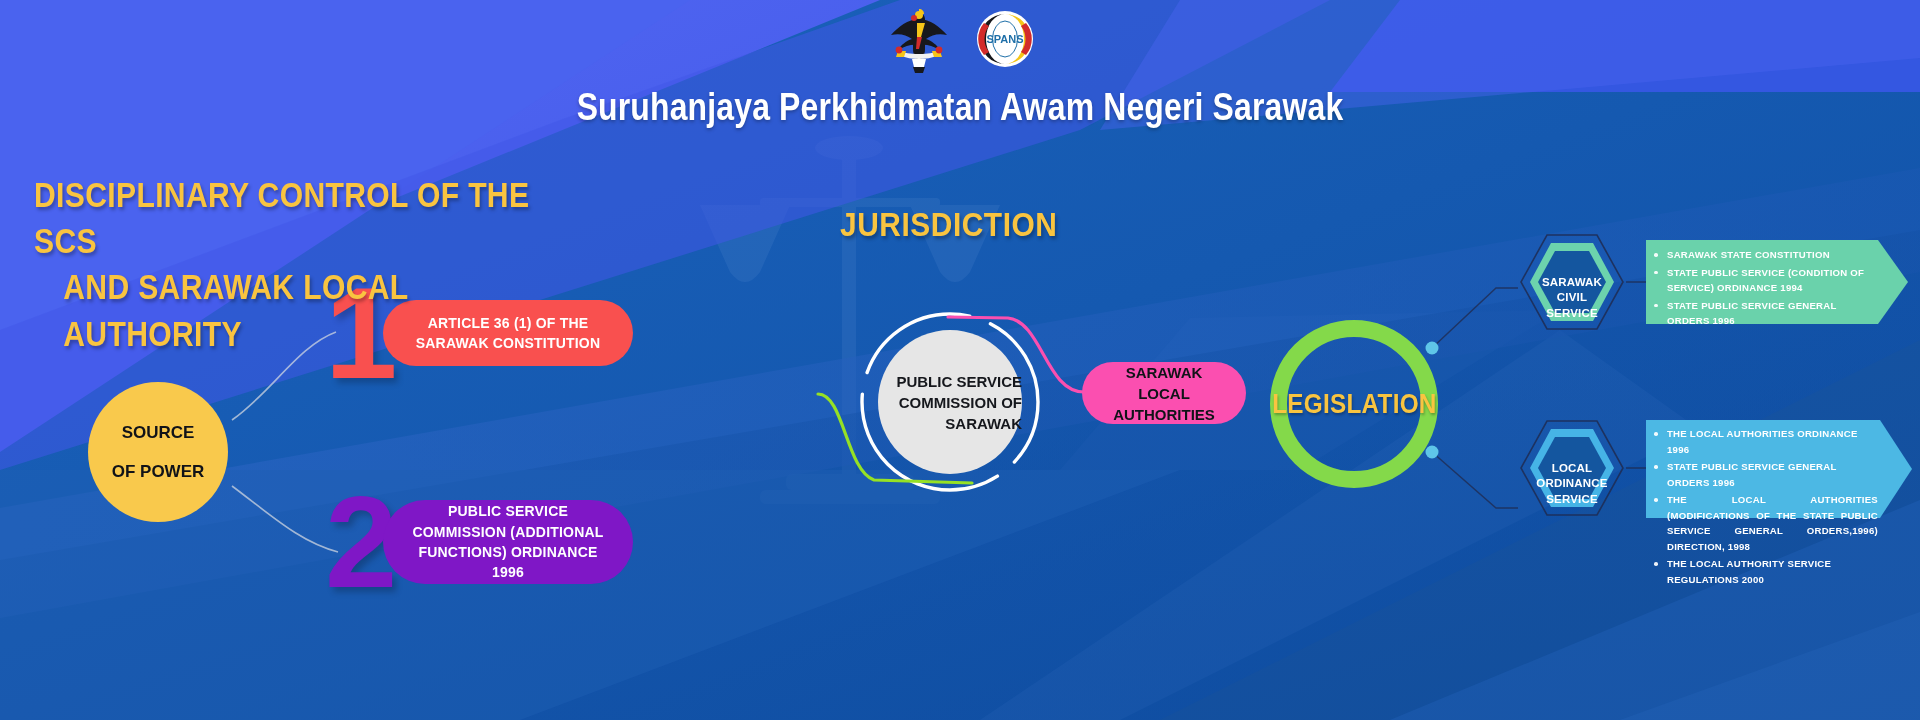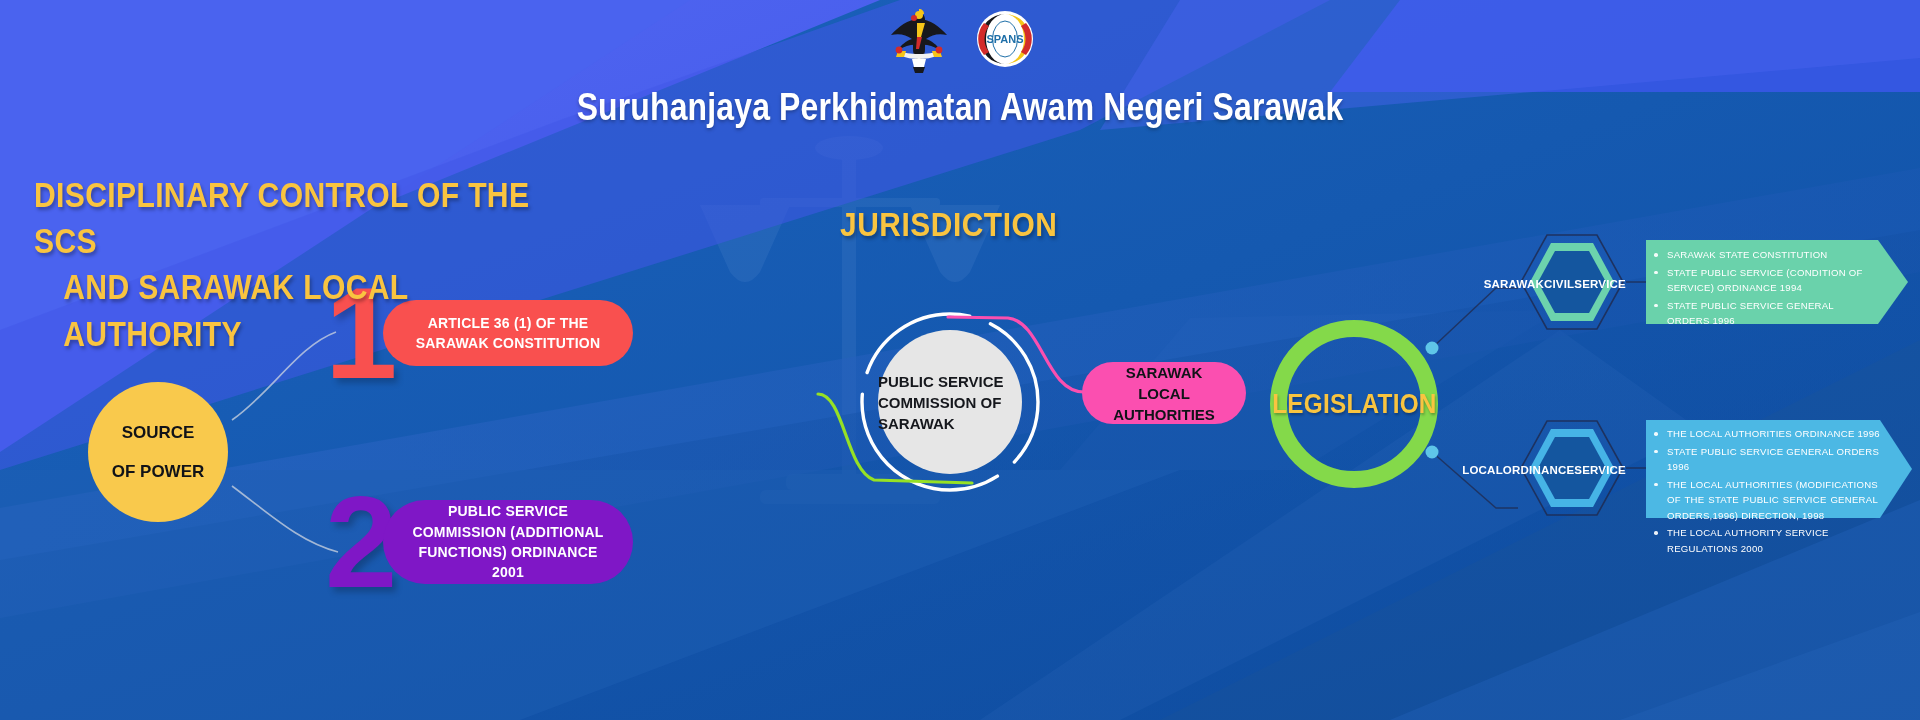--- a/index.html
+++ b/index.html
@@ -131,21 +131,21 @@
 
   
   .center-circle{
     position:absolute;
     left:878px;top:330px;
     width:144px;height:144px;
     border-radius:50%;
     background:#e6e6e6;
     display:flex;flex-direction:column;
     align-items:center;justify-content:center;
-    text-align:left;
+    text-align:right;
     color:#15171c;
     font-size:15px;
     line-height:1.4;
     font-weight:bold;
     z-index:14;
   }
   .side-pill{
     position:absolute;
     border-radius:40px;
     display:flex;align-items:center;justify-content:center;
@@ -184,23 +184,23 @@
 
   
   .hex{
     position:absolute;
     width:108px;height:100px;
     z-index:13;
   }
   .hex svg{position:absolute;left:0;top:0;}
   .hex .hex-text{
     position:absolute;
-    left:0;top:3px;width:108px;height:100px;
-    display:flex;flex-direction:row;
-    align-items:center;justify-content:flex-end;
+    left:0;top:16px;width:108px;height:100px;
+    display:flex;flex-direction:column;
+    align-items:center;justify-content:center;
     color:#fff;
     font-size:11.5px;
     font-weight:bold;
     line-height:1.35;
     text-align:center;
     letter-spacing:.2px;
   }
   #hex-scs{left:1518px;top:232px;}
   #hex-las{left:1518px;top:418px;}
 
@@ -214,21 +214,21 @@
   .arrow-box .abg{position:absolute;left:0;top:0;}
   .arrow-box ul{
     position:relative;
     margin:0;padding:0;
     list-style:none;
     z-index:2;
   }
   .arrow-box li{
     position:relative;
     font-size:9.6px;
-    font-weight:normal;
+    font-weight:bold;
     letter-spacing:.25px;
     line-height:1.62;
     padding-left:15px;
     margin-bottom:2px;
   }
   .arrow-box li:before{
     content:"";
     position:absolute;
     left:2px;top:6px;
     width:3.5px;height:3.5px;
@@ -367,21 +367,21 @@
     <div>OF POWER</div>
   </div>
 
   <div class="num-pill" id="pill-1">
     <div class="num-glyph">1</div>
     <div class="pill-body">ARTICLE 36 (1) OF THE SARAWAK CONSTITUTION</div>
   </div>
 
   <div class="num-pill" id="pill-2">
     <div class="num-glyph">2</div>
-    <div class="pill-body">PUBLIC SERVICE COMMISSION (ADDITIONAL FUNCTIONS) ORDINANCE 2001</div>
+    <div class="pill-body">PUBLIC SERVICE COMMISSION (ADDITIONAL FUNCTIONS) ORDINANCE 1996</div>
   </div>
 
 
   <div class="center-circle">PUBLIC SERVICE COMMISSION OF SARAWAK</div>
 
   <div class="side-pill" id="sla-pill">SARAWAK LOCAL AUTHORITIES</div>
 
   <div class="leg-ring">
     <span class="leg-label">LEGISLATION</span>
   </div>

